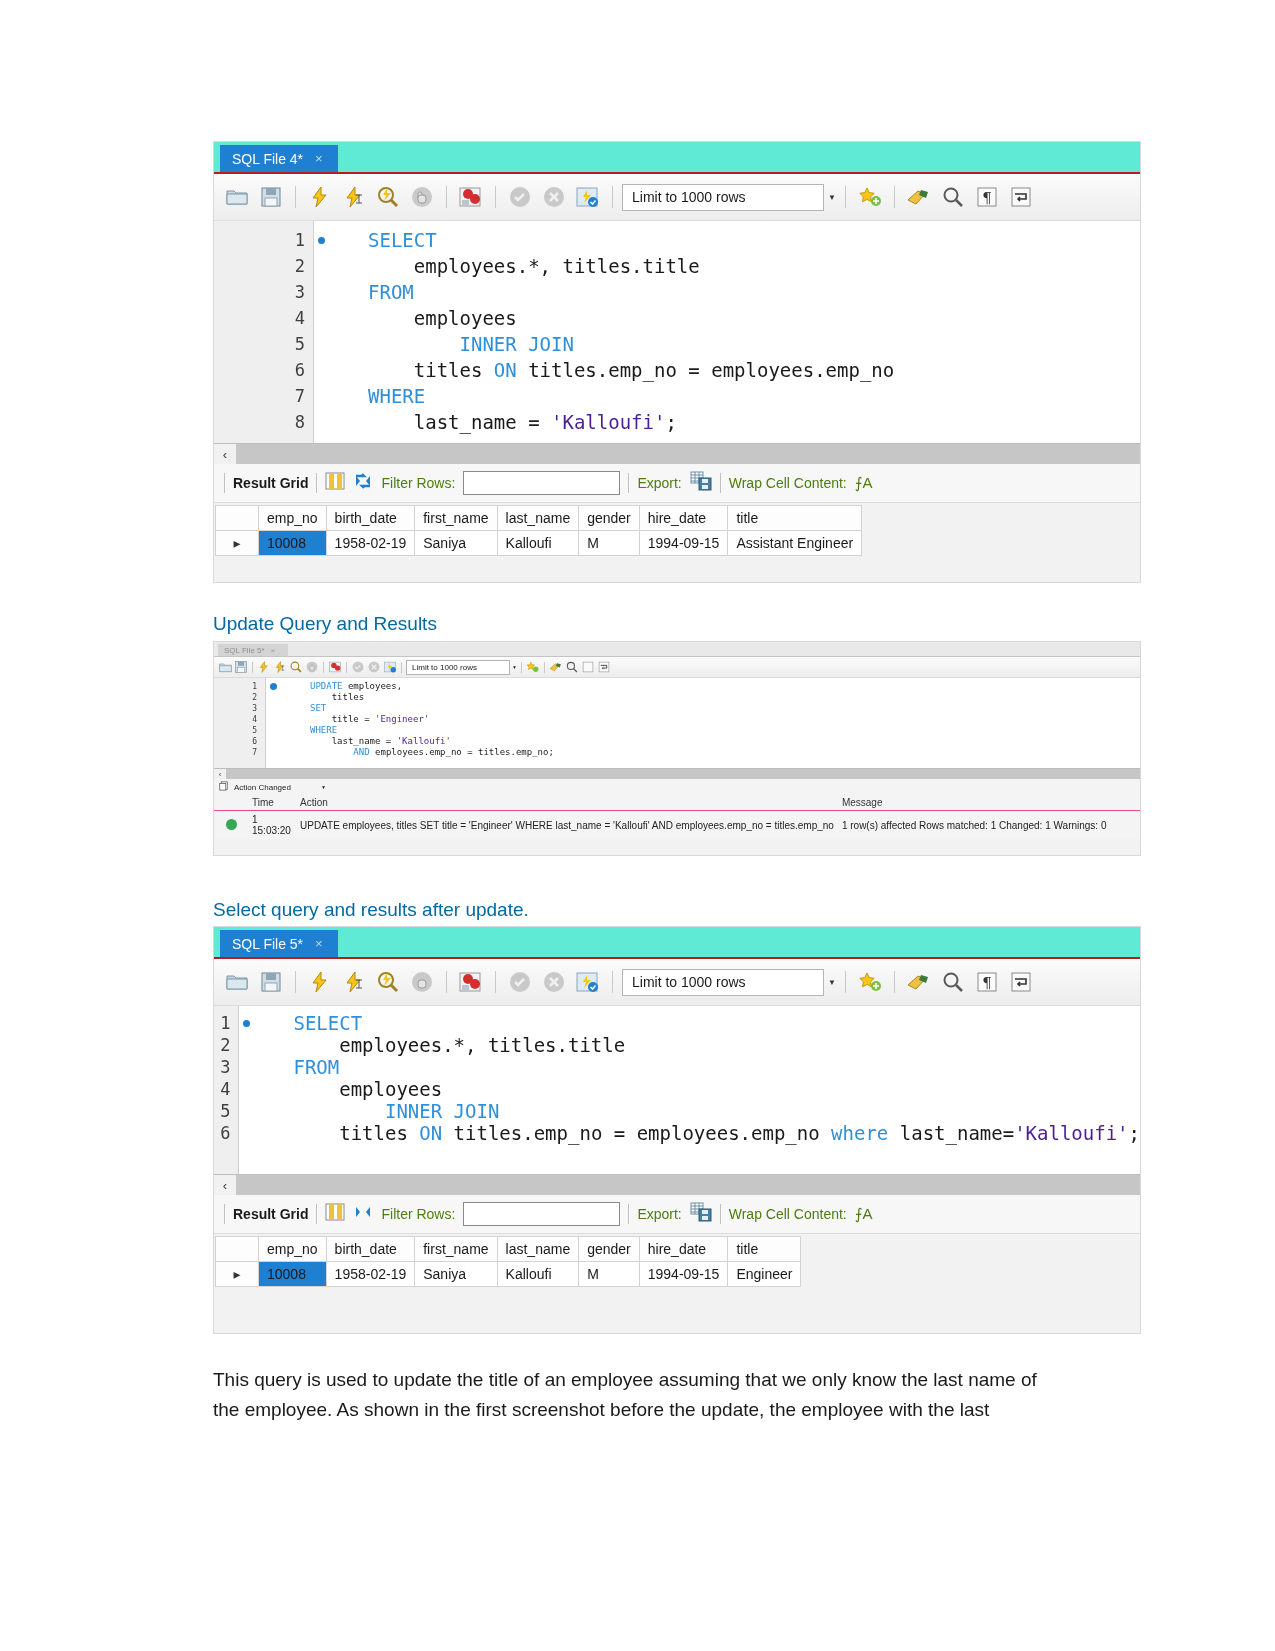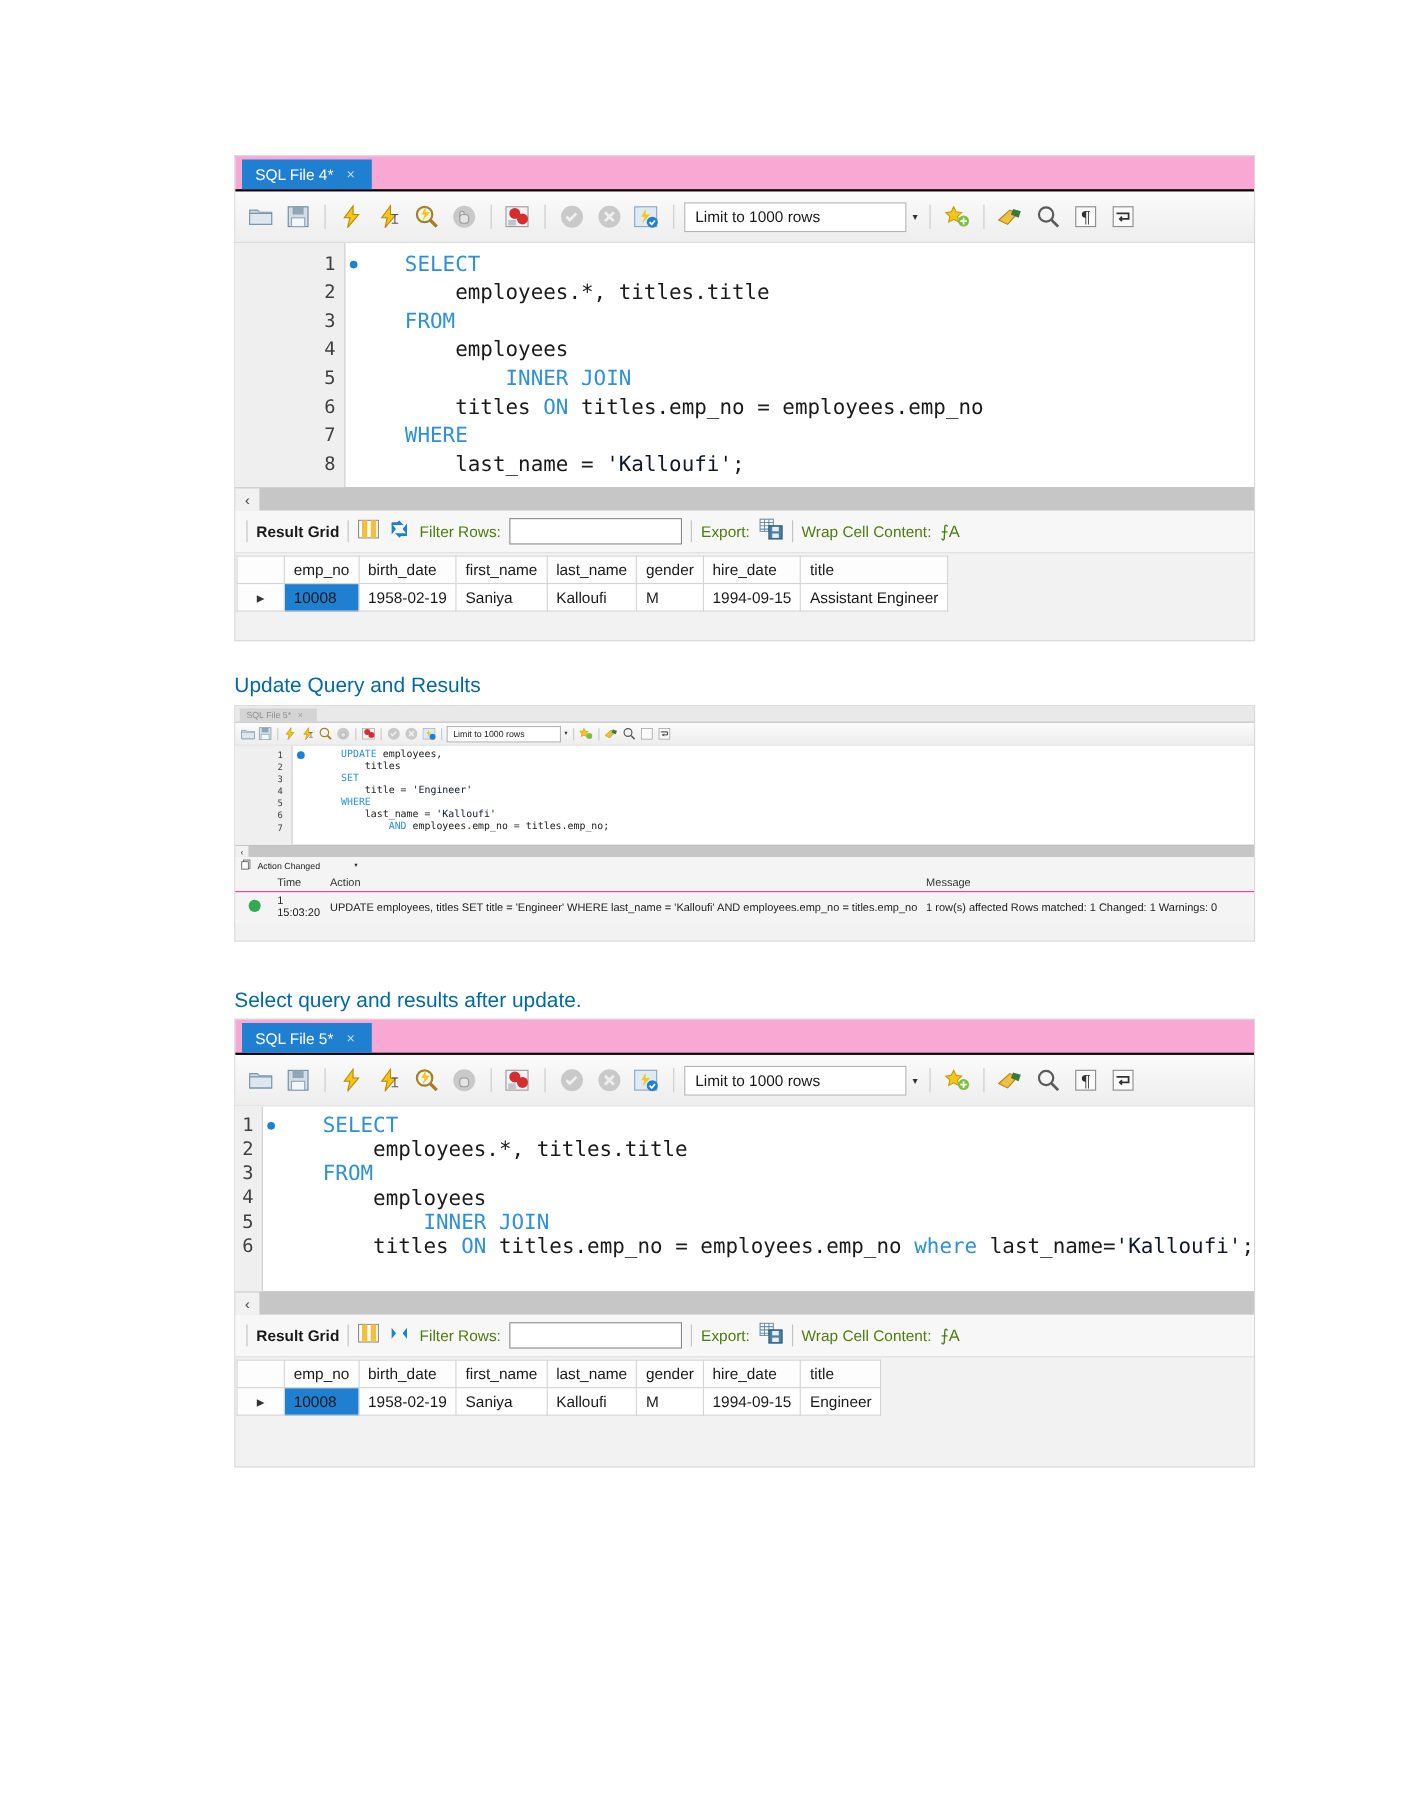--- a/index.html
+++ b/index.html
@@ -5,21 +5,21 @@
   html,body{margin:0;padding:0;}
   body{
     width:1275px;height:1651px;background:#ffffff;
     font-family:"Liberation Sans",sans-serif;
     -webkit-font-smoothing:antialiased;
   }
   .page{position:relative;width:1275px;height:1651px;overflow:hidden;}
 
   
   .wb{background:#f2f2f2;border:1px solid #d8d8d8;box-sizing:border-box;}
-  .wb-tabstrip{background:#f9a8d4;height:30px;position:relative;border-bottom:2px solid #000000;}
+  .wb-tabstrip{background:#5eead4;height:30px;position:relative;border-bottom:2px solid #b91c1c;}
   .wb-tab{
     position:absolute;left:6px;top:3px;height:27px;min-width:118px;
     background:#1f7fd0;color:#ffffff;display:flex;align-items:center;
     padding:0 8px 0 12px;box-sizing:border-box;font-size:14px;
   }
   .wb-tab .tab-x{margin-left:12px;color:#bcdcf5;font-size:13px;}
 
   .wb-toolbar{height:46px;background:linear-gradient(#fbfbfb,#ededed);display:flex;align-items:center;padding:0 8px;gap:4px;border-bottom:1px solid #dcdcdc;}
   .tb-btn{width:30px;height:30px;display:flex;align-items:center;justify-content:center;border-radius:2px;}
   .tb-sep{width:1px;height:22px;background:#c9c9c9;margin:0 5px;}
@@ -33,21 +33,21 @@
   .editor{display:flex;background:#ffffff;}
   .gutter{
     width:100px;background:#efefef;border-right:1px solid #cfcfcf;
     box-sizing:border-box;padding-top:6px;
   }
   .gline{display:flex;align-items:center;justify-content:flex-end;padding-right:8px;
     font-family:"DejaVu Sans Mono",monospace;color:#404040;position:relative;}
   .gdot{position:absolute;right:-12px;width:7px;height:7px;border-radius:50%;background:#1f7fd0;}
   .code{flex:1;padding-top:6px;font-family:"DejaVu Sans Mono",monospace;white-space:pre;margin-left:32px;}
   .kw{color:#2f8fd8;}
-  .str{color:#0f172a;}
+  .str{color:#4c1d95;}
   .plain{color:#1a1a1a;}
 
   .hscroll{height:20px;background:#cfcfcf;display:flex;align-items:center;border-top:1px solid #bdbdbd;}
   .hscroll .arrow{width:22px;text-align:center;font-size:13px;color:#3b3b3b;background:#f1f1f1;height:100%;
     display:flex;align-items:center;justify-content:center;}
   .hscroll .track{flex:1;height:100%;background:#c6c6c6;}
 
   
   .rg-bar{height:38px;background:#f7f7f7;display:flex;align-items:center;gap:8px;padding:0 10px;border-bottom:1px solid #dcdcdc;}
   .rg-label{font-size:14px;font-weight:bold;color:#1a1a1a;}
@@ -646,14 +646,15 @@
             <td>Saniya</td>
             <td>Kalloufi</td>
             <td>M</td>
             <td>1994-09-15</td>
             <td>Engineer</td>
           </tr>
         </tbody>
       </table>
   </div>
 
+  <div class="para" style="position:absolute;left:213px;top:1365px;width:855px;">This query is used to update the title of an employee assuming that we only know the last name of the employee. As shown in the first screenshot before the update, the employee with the last</div>
 
 </div>
 
 </body></html>

